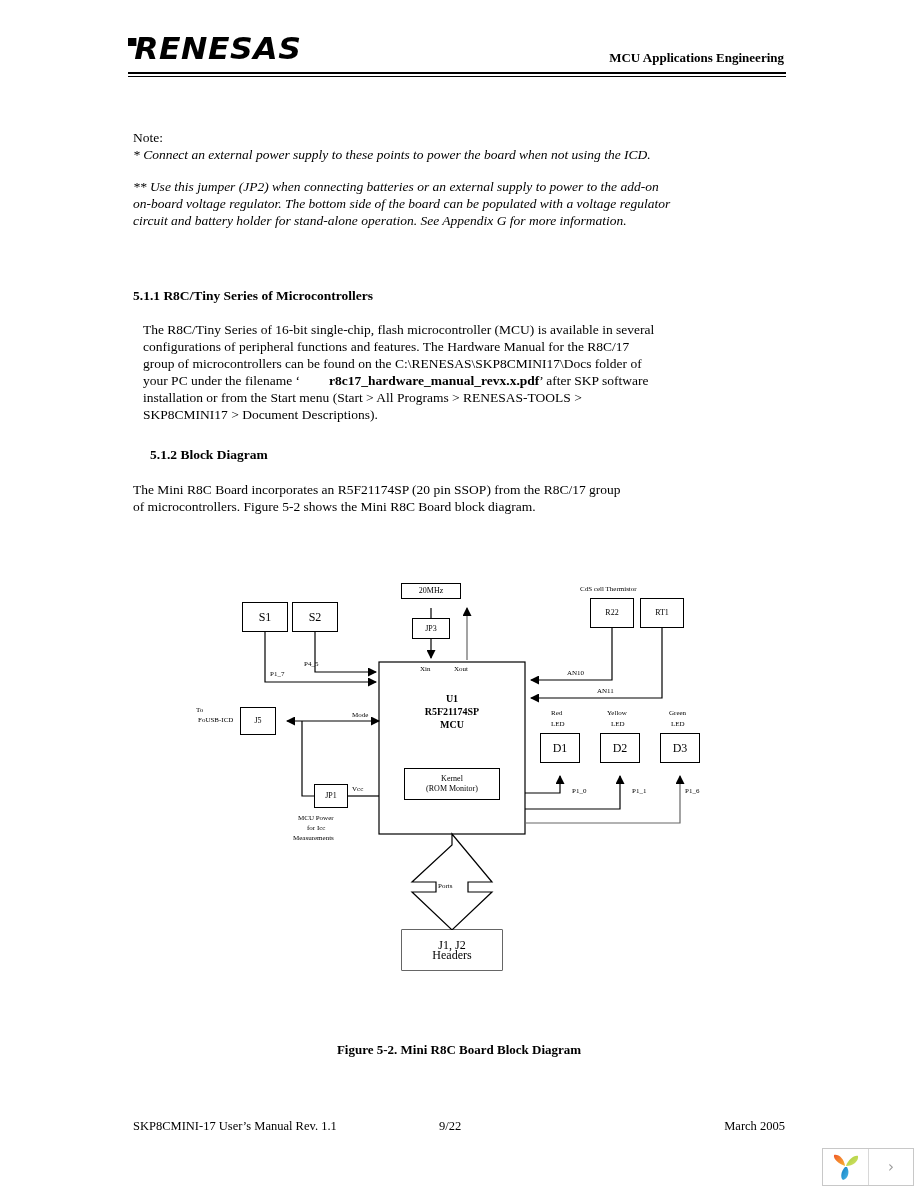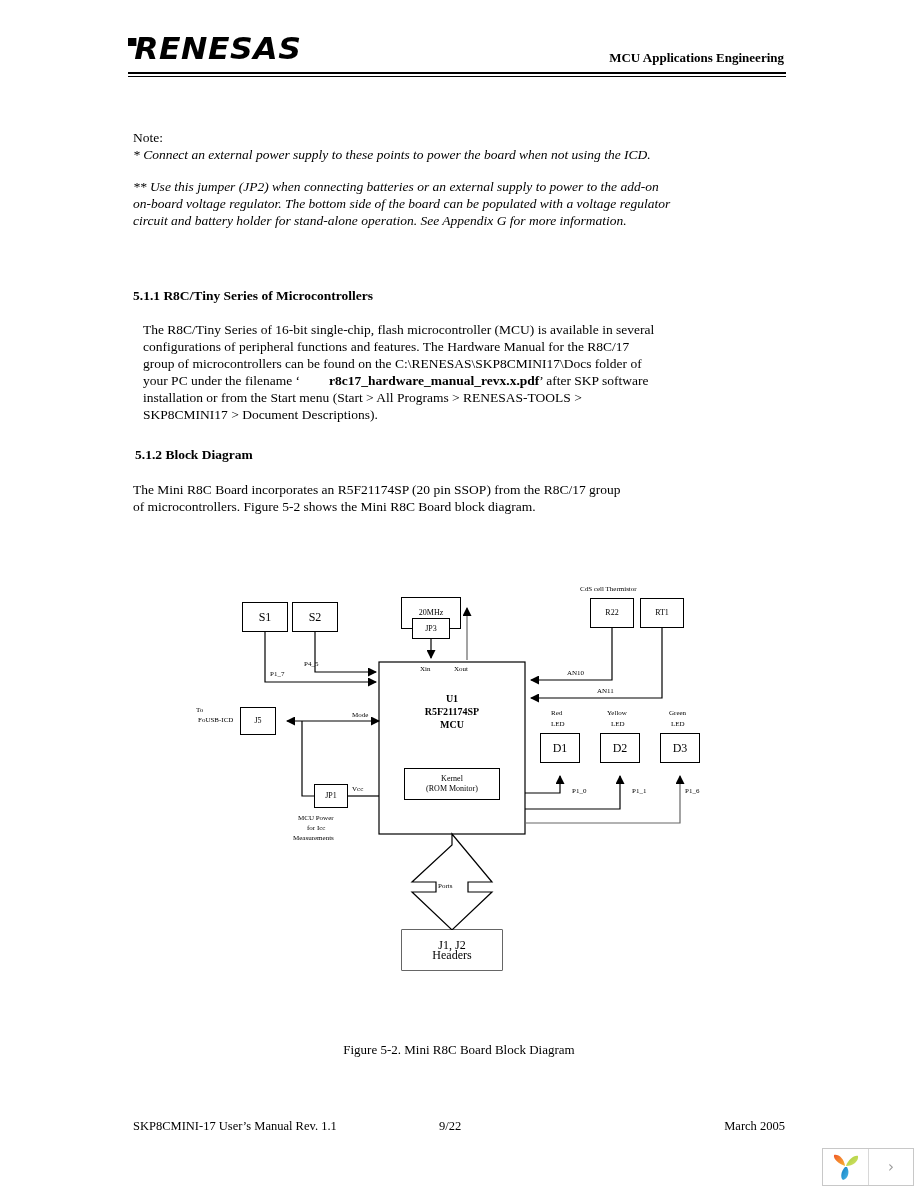--- a/index.html
+++ b/index.html
@@ -77,21 +77,21 @@
   .note-gap { height: 15px; }
 
   h3.section-heading {
     position: absolute;
     margin: 0;
     font-size: 13.5px;
     font-weight: bold;
     font-family: "Liberation Serif", serif;
   }
   #heading-511 { left: 133px; top: 288px; }
-  #heading-512 { left: 135px; top: 447px; }
+  #heading-512 { left: 150px; top: 447px; }
 
   .para {
     position: absolute;
     font-size: 13.5px;
     line-height: 17.1px;
     text-align: left;
   }
   #para-511 { left: 143px; top: 321px; width: 517px; }
   #para-512 { left: 133px; top: 481px; width: 500px; }
   .bold { font-weight: bold; margin-left: 29px; }
@@ -137,21 +137,21 @@
   #mcu-core-text .mcu-l1 { letter-spacing: 0; }
 
   
   #figure-caption {
     position: absolute;
     left: 0;
     top: 1042px;
     width: 918px;
     text-align: center;
     font-size: 13px;
-    font-weight: normal;
+    font-weight: bold;
   }
 
   
   #page-footer {
     position: absolute;
     left: 133px;
     top: 1119px;
     width: 652px;
     font-size: 12.5px;
   }
@@ -258,21 +258,21 @@
 
   <div class="dg-box big-label" style="left:62px; top:22px; width:46px; height:30px;">
     <span>S1</span>
   </div>
   <div class="dg-box big-label" style="left:112px; top:22px; width:46px; height:30px;">
     <span>S2</span>
   </div>
   <div class="dg-label" style="left:74px; top:90px;padding-left:16px;">P1_7</div>
   <div class="dg-label" style="left:124px; top:80px;">P4_5</div>
 
-  <div class="dg-box" style="left:221px; top:17px; width:60px; height:32px;text-align:right;">
+  <div class="dg-box" style="left:221px; top:3px; width:60px; height:16px;text-align:right;">
     <span>20MHz</span>
   </div>
   <div class="dg-box" style="left:232px; top:38px; width:38px; height:21px;">
     <span>JP3</span>
   </div>
   <div class="dg-label" style="left:240px; top:85px;">Xin</div>
   <div class="dg-label" style="left:274px; top:85px;">Xout</div>
 
   <div class="dg-label" style="left:400px; top:5px;">CdS cell  Thermistor</div>
   <div class="dg-box" style="left:410px; top:18px; width:44px; height:30px;">

